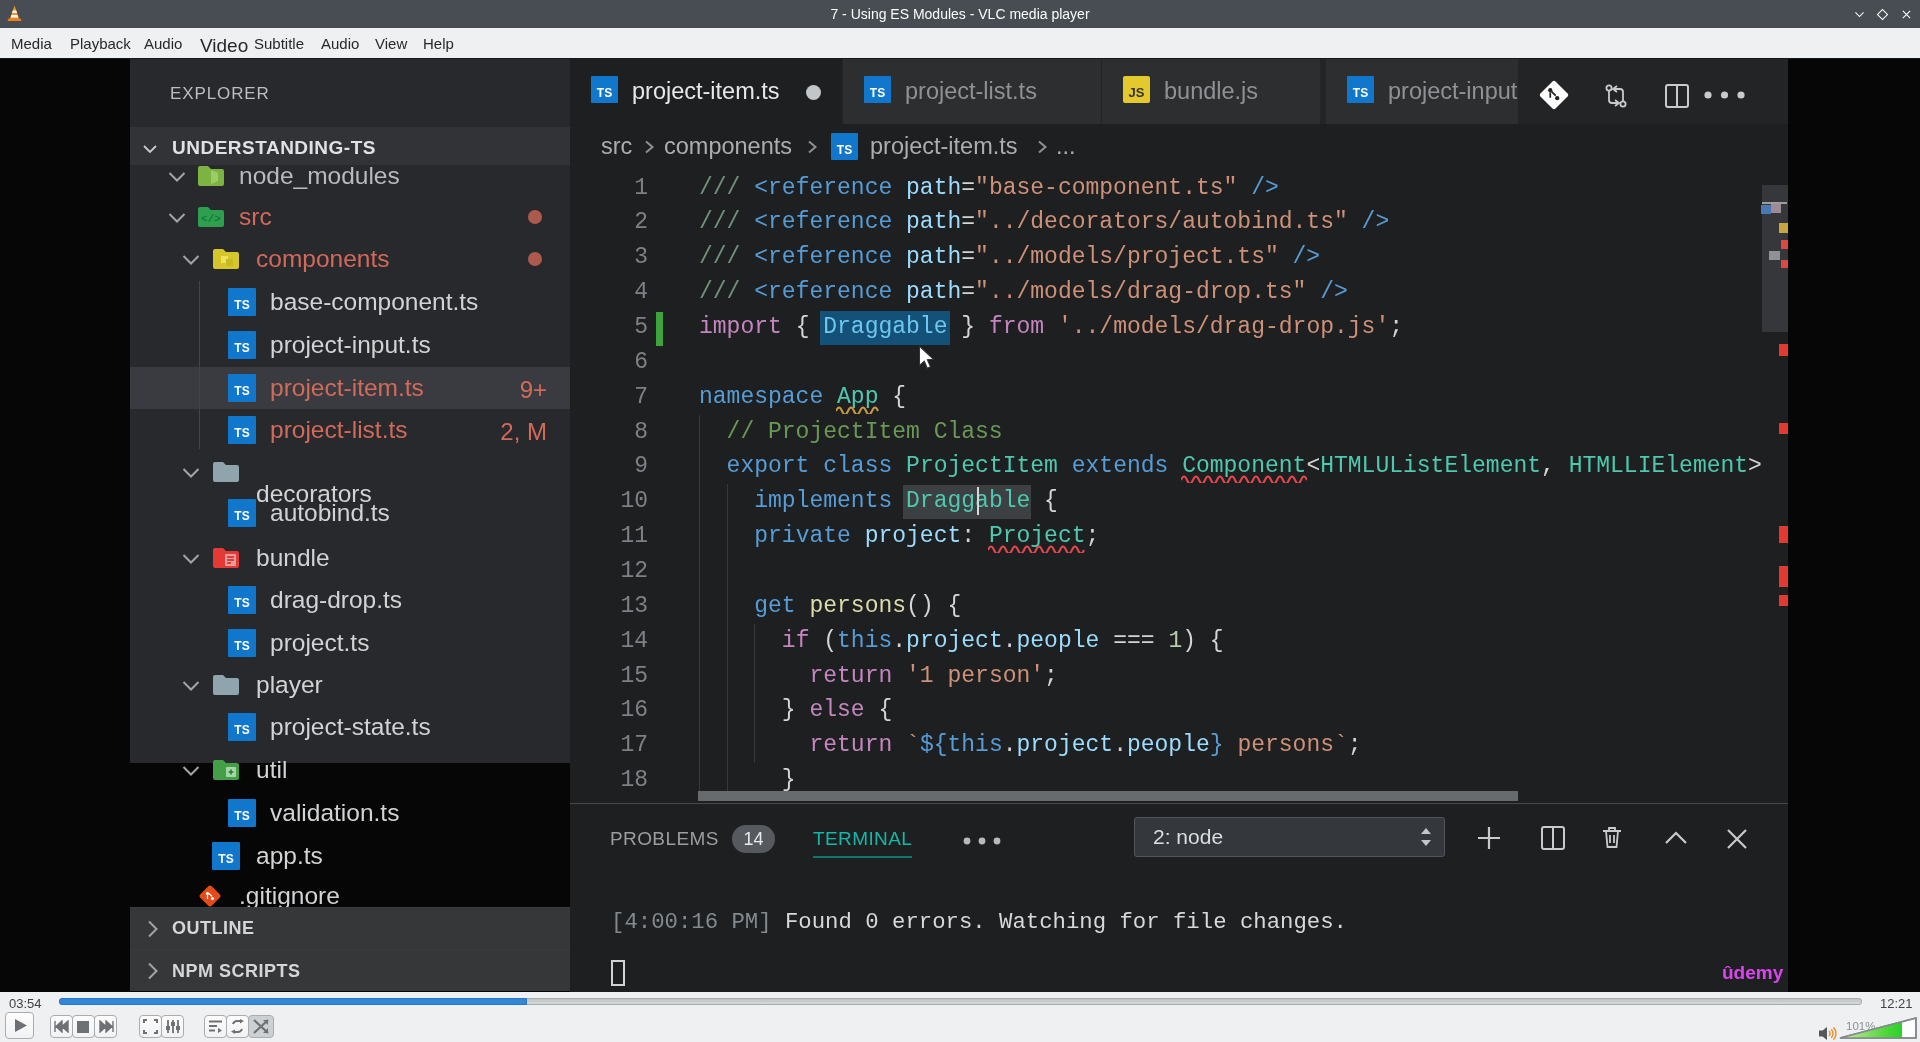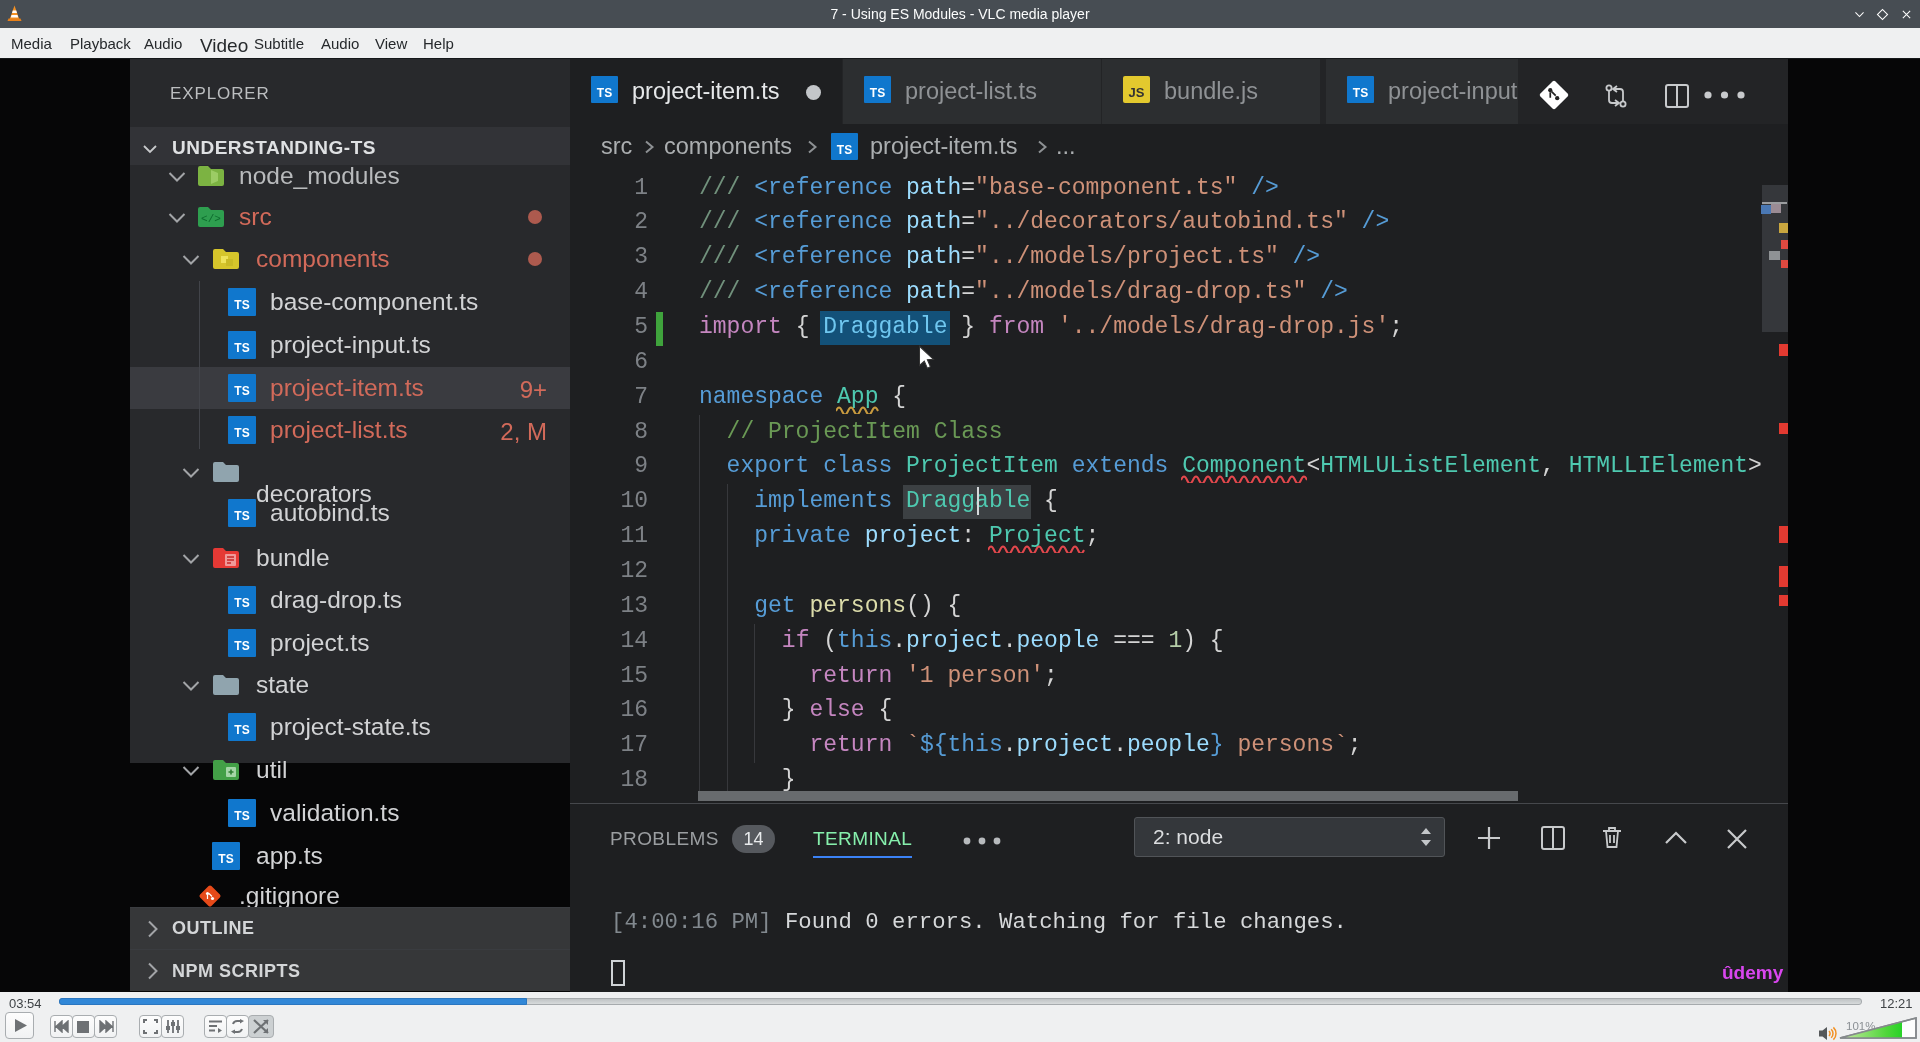--- a/index.html
+++ b/index.html
@@ -106,21 +106,21 @@
 <div class="a" style="left:98px;top:527px;width:28px;height:28px;background:#1077cd;border-radius:1px;color:#fff;font-weight:bold;font-size:12px;text-align:center;line-height:35px">TS</div>
 <div class="a" style="left:140px;top:527px;font-size:24.5px;letter-spacing:0px;color:#d2d3d5">drag-drop.ts</div>
 <div class="a" style="left:98px;top:570px;width:28px;height:28px;background:#1077cd;border-radius:1px;color:#fff;font-weight:bold;font-size:12px;text-align:center;line-height:35px">TS</div>
 <div class="a" style="left:140px;top:570px;font-size:24.5px;letter-spacing:0px;color:#d2d3d5">project.ts</div>
 <svg class="a" style="left:50px;top:616px" width="22" height="22" viewBox="0 0 22 22">
         <path d="M3.5 7 L11 14.5 L18.5 7" stroke="#a2a4a7" stroke-width="2" fill="none"></path>
       </svg>
 <svg class="a" style="left:82px;top:614px" width="28" height="24" viewBox="0 0 28 24">
         <path d="M1 4 a2 2 0 0 1 2-2 h8 l3 3 h11 a2 2 0 0 1 2 2 v13 a2 2 0 0 1 -2 2 h-22 a2 2 0 0 1 -2 -2 Z" fill="#90a4ae"></path>
       </svg>
-<div class="a" style="left:126px;top:612px;font-size:24.5px;letter-spacing:0px;color:#d2d3d5">state</div>
+<div class="a" style="left:126px;top:612px;font-size:24.5px;letter-spacing:0px;color:#d2d3d5">player</div>
 <div class="a" style="left:98px;top:654px;width:28px;height:28px;background:#1077cd;border-radius:1px;color:#fff;font-weight:bold;font-size:12px;text-align:center;line-height:35px">TS</div>
 <div class="a" style="left:140px;top:654px;font-size:24.5px;letter-spacing:0px;color:#d2d3d5">project-state.ts</div>
 <svg class="a" style="left:50px;top:701px" width="22" height="22" viewBox="0 0 22 22">
         <path d="M3.5 7 L11 14.5 L18.5 7" stroke="#a2a4a7" stroke-width="2" fill="none"></path>
       </svg>
 <svg class="a" style="left:82px;top:699px" width="28" height="24" viewBox="0 0 28 24">
         <path d="M1 4 a2 2 0 0 1 2-2 h8 l3 3 h11 a2 2 0 0 1 2 2 v13 a2 2 0 0 1 -2 2 h-22 a2 2 0 0 1 -2 -2 Z" fill="#43a047"></path>
         <rect x="14" y="9" width="10" height="10" rx="1" fill="#a5d6a7"></rect>
         <path d="M19 11.5 v5 M16.5 14 h5" stroke="#2e7d32" stroke-width="1.6"></path>
       </svg>
@@ -262,21 +262,21 @@
 <div class="a" style="left:1211px;top:201px;width:8px;height:8px;background:#dd4940"></div>
 <div class="a" style="left:1209px;top:285px;width:9px;height:12px;background:#e23a31"></div>
 <div class="a" style="left:1209px;top:364px;width:9px;height:11px;background:#e23a31"></div>
 <div class="a" style="left:1209px;top:467px;width:9px;height:17px;background:#e23a31"></div>
 <div class="a" style="left:1209px;top:507px;width:9px;height:21px;background:#e23a31"></div>
 <div class="a" style="left:1209px;top:536px;width:9px;height:11px;background:#e23a31"></div>
 <div class="a" style="left:128px;top:732px;width:820px;height:10px;background:#686b6e"></div>
 <div class="a" style="left:0;top:744px;width:1218px;height:189px;background:#1e1f21;border-top:1px solid #46484c">
 <div class="a" style="left:40px;top:24px;font-size:19px;letter-spacing:.4px;color:#9b9ea1">PROBLEMS</div>
 <div class="a" style="left:162px;top:21px;width:43px;height:28px;border-radius:14px;background:#56595e;color:#e8eaec;font-size:18px;text-align:center;line-height:28px">14</div>
-<div class="a" style="left:243px;top:24px;font-size:19px;letter-spacing:.4px;color:#86efac;border-bottom:2px solid #3b82f6;padding-bottom:6px">TERMINAL</div>
+<div class="a" style="left:243px;top:24px;font-size:19px;letter-spacing:.4px;color:#14b8a6;border-bottom:2px solid #0f766e;padding-bottom:6px">TERMINAL</div>
 <svg class="a" style="left:392px;top:32px" width="40" height="10" viewBox="0 0 40 10">
           <circle cx="5" cy="5" r="3.4" fill="#b7babd"></circle>
           <circle cx="20" cy="5" r="3.4" fill="#b7babd"></circle>
           <circle cx="35" cy="5" r="3.4" fill="#b7babd"></circle>
         </svg>
 <div class="a" style="left:564px;top:13px;width:311px;height:40px;background:#34373b;border:1px solid #515458;border-radius:3px"></div>
 <div class="a" style="left:583px;top:21px;font-size:21px;color:#dcdee0">2: node</div>
 <svg class="a" style="left:845px;top:20px" width="22" height="26" viewBox="0 0 22 26">
 <path d="M6 10 L11 4 L16 10 Z M6 16 L11 22 L16 16 Z" fill="#c3c6c9"></path>
         </svg>

